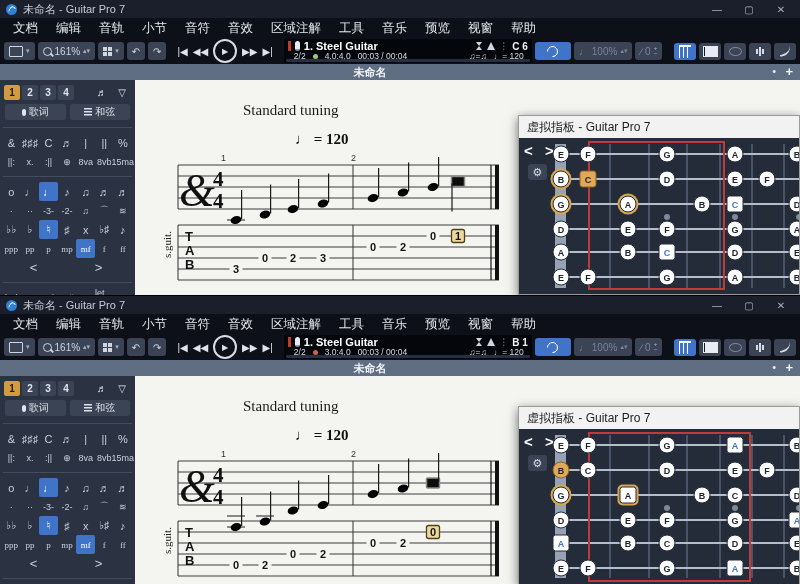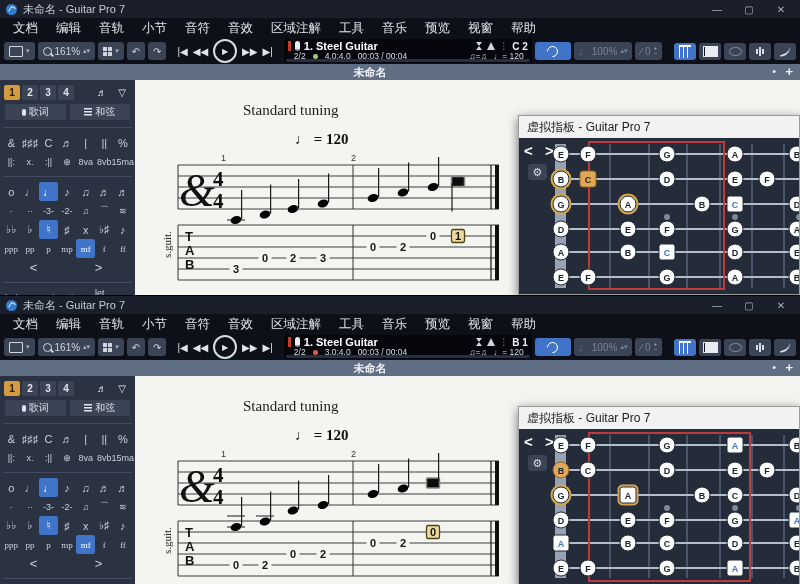--- a/index.html
+++ b/index.html
@@ -164,21 +164,21 @@
       </span>
       <span class="track">
         <span class="r1">
           <span class="redbar"></span>
           <span class="mic"></span>
           <span class="tname">1. Steel Guitar</span>
           <span class="sp"></span>
           <span class="hg"></span>
           <span class="metr"></span>
           <span class="vdots">⋮</span>
-          <span class="notename">C 2</span>
+          <span class="notename">C 6</span>
         </span>
         <span class="r2">
           <span>2/2</span>
           <span class="bdot" style="background: rgb(154, 201, 124);"></span>
           <span>4.0:4.0</span>
           <span>00:03 / 00:04</span>
           <span class="sp"></span>
           <span>♫=♫</span>
           <span>♩= 120</span>
         </span>

